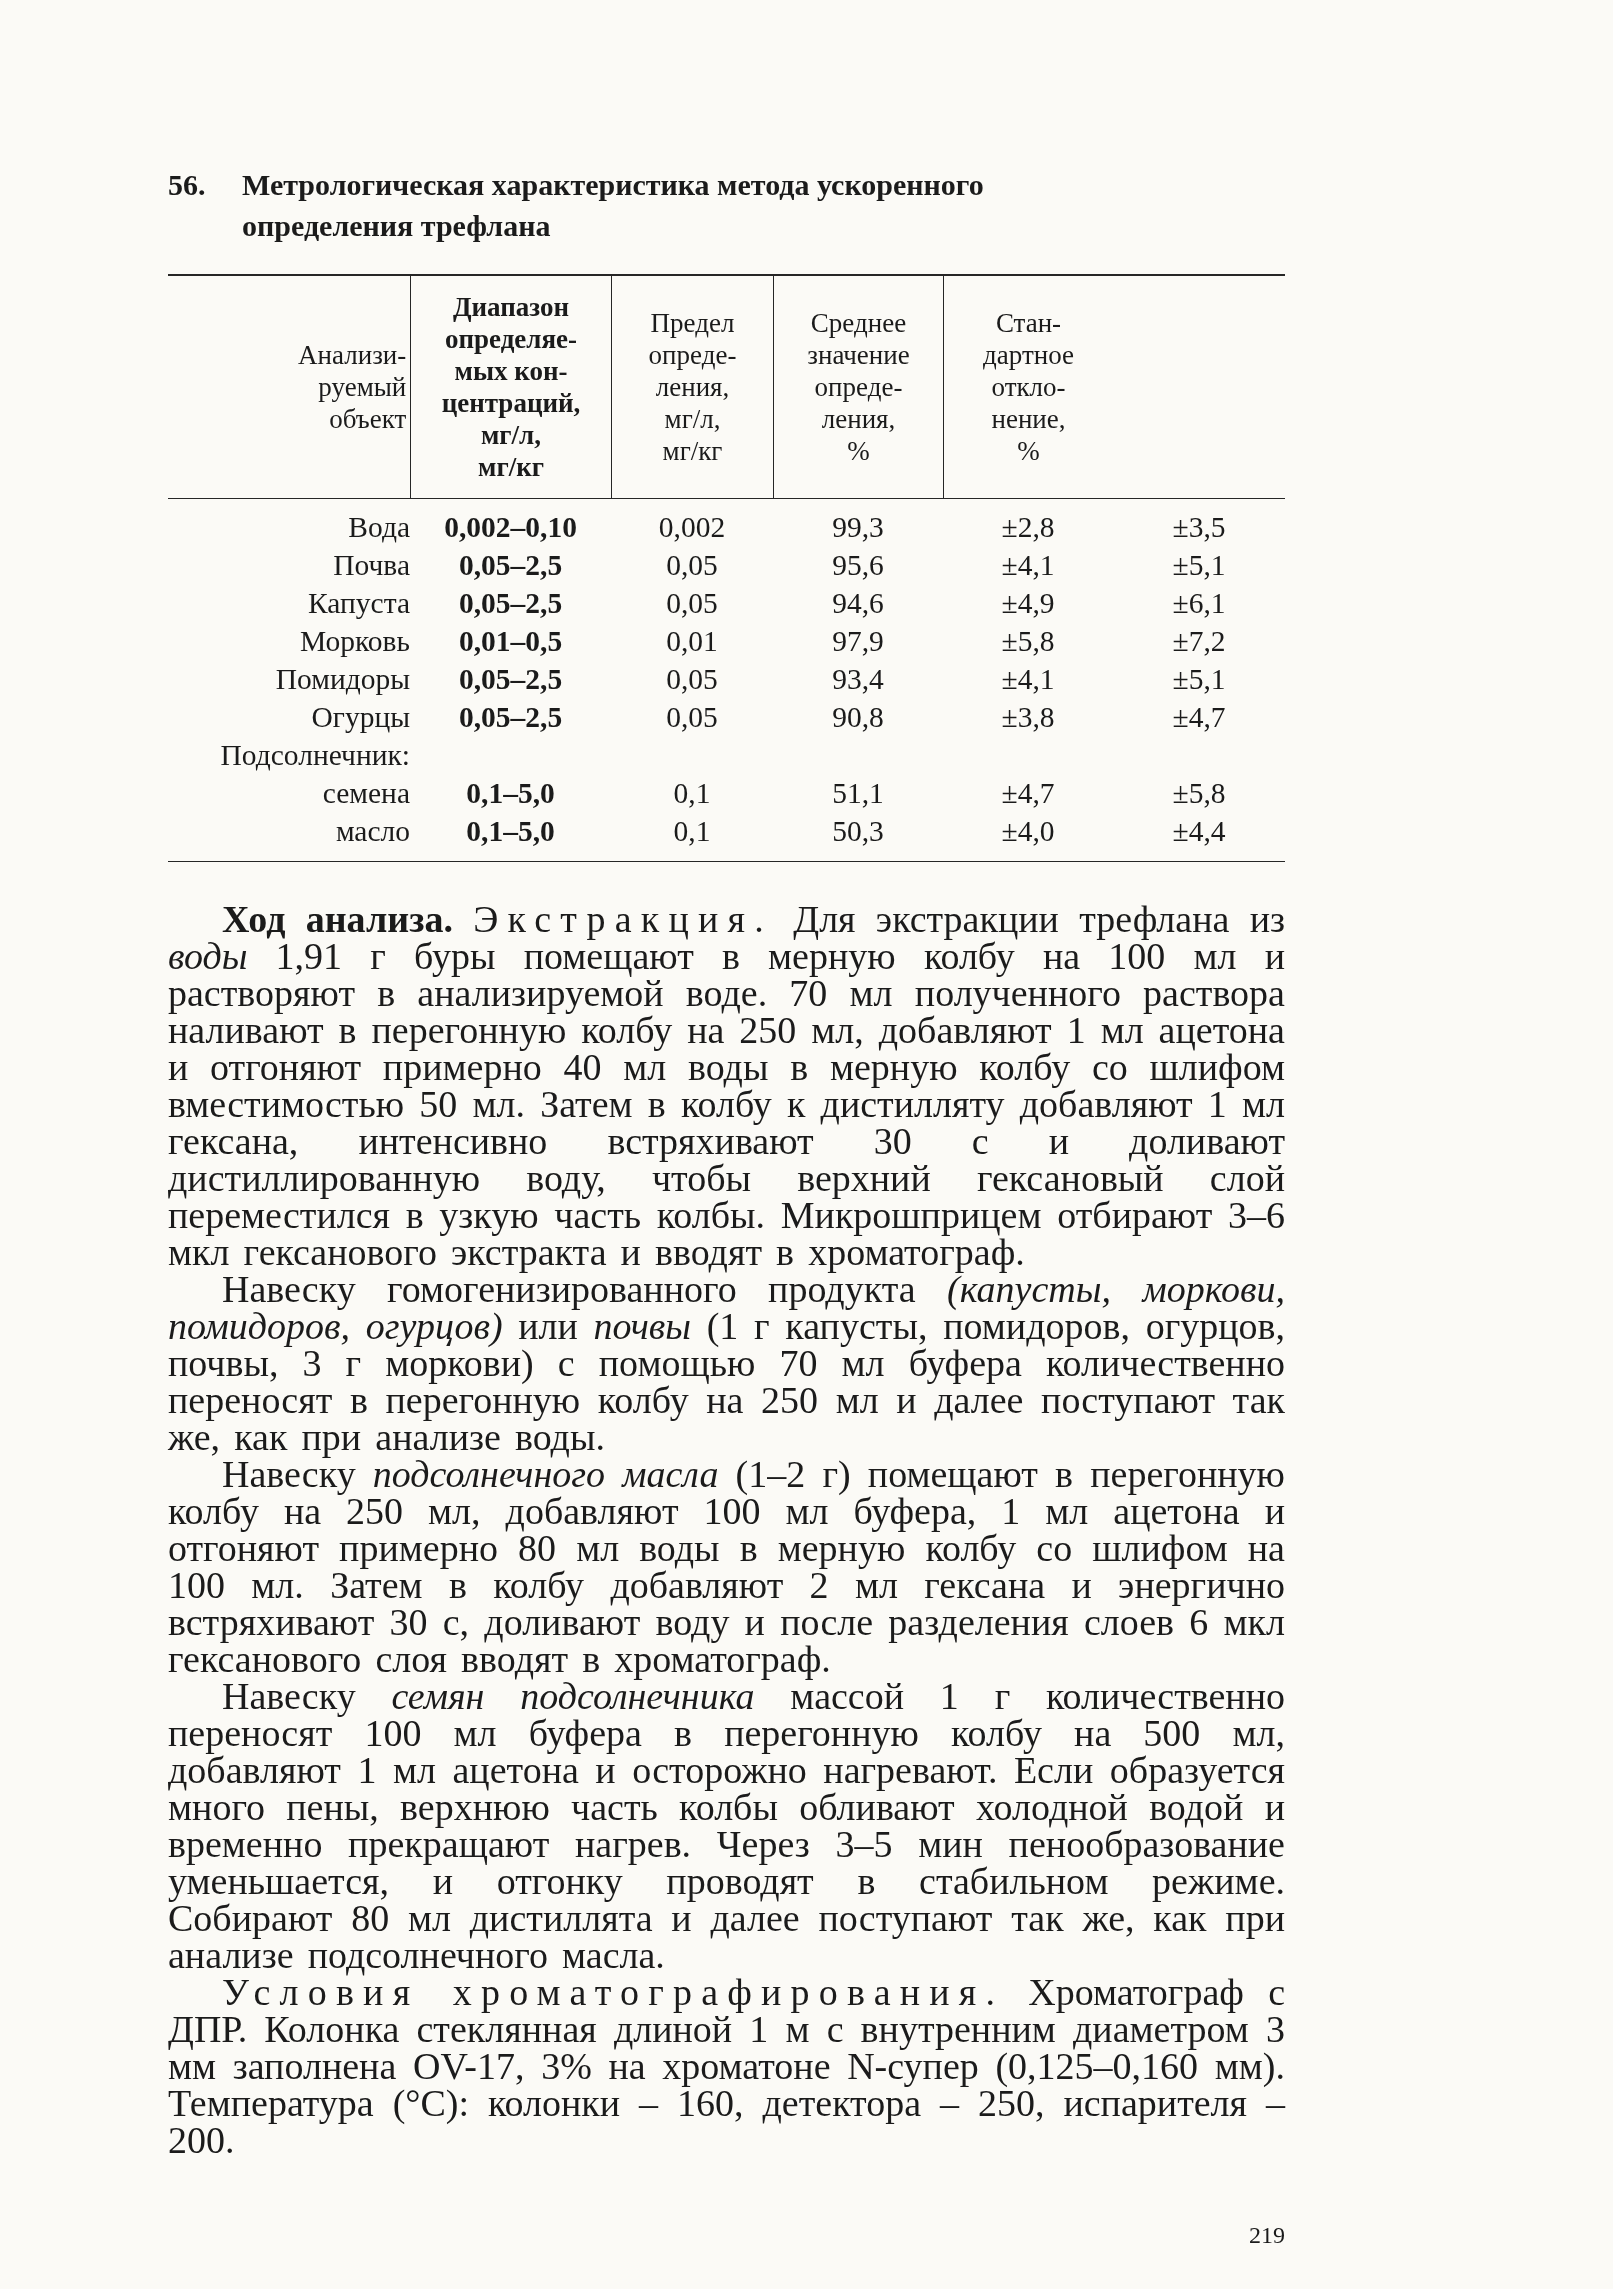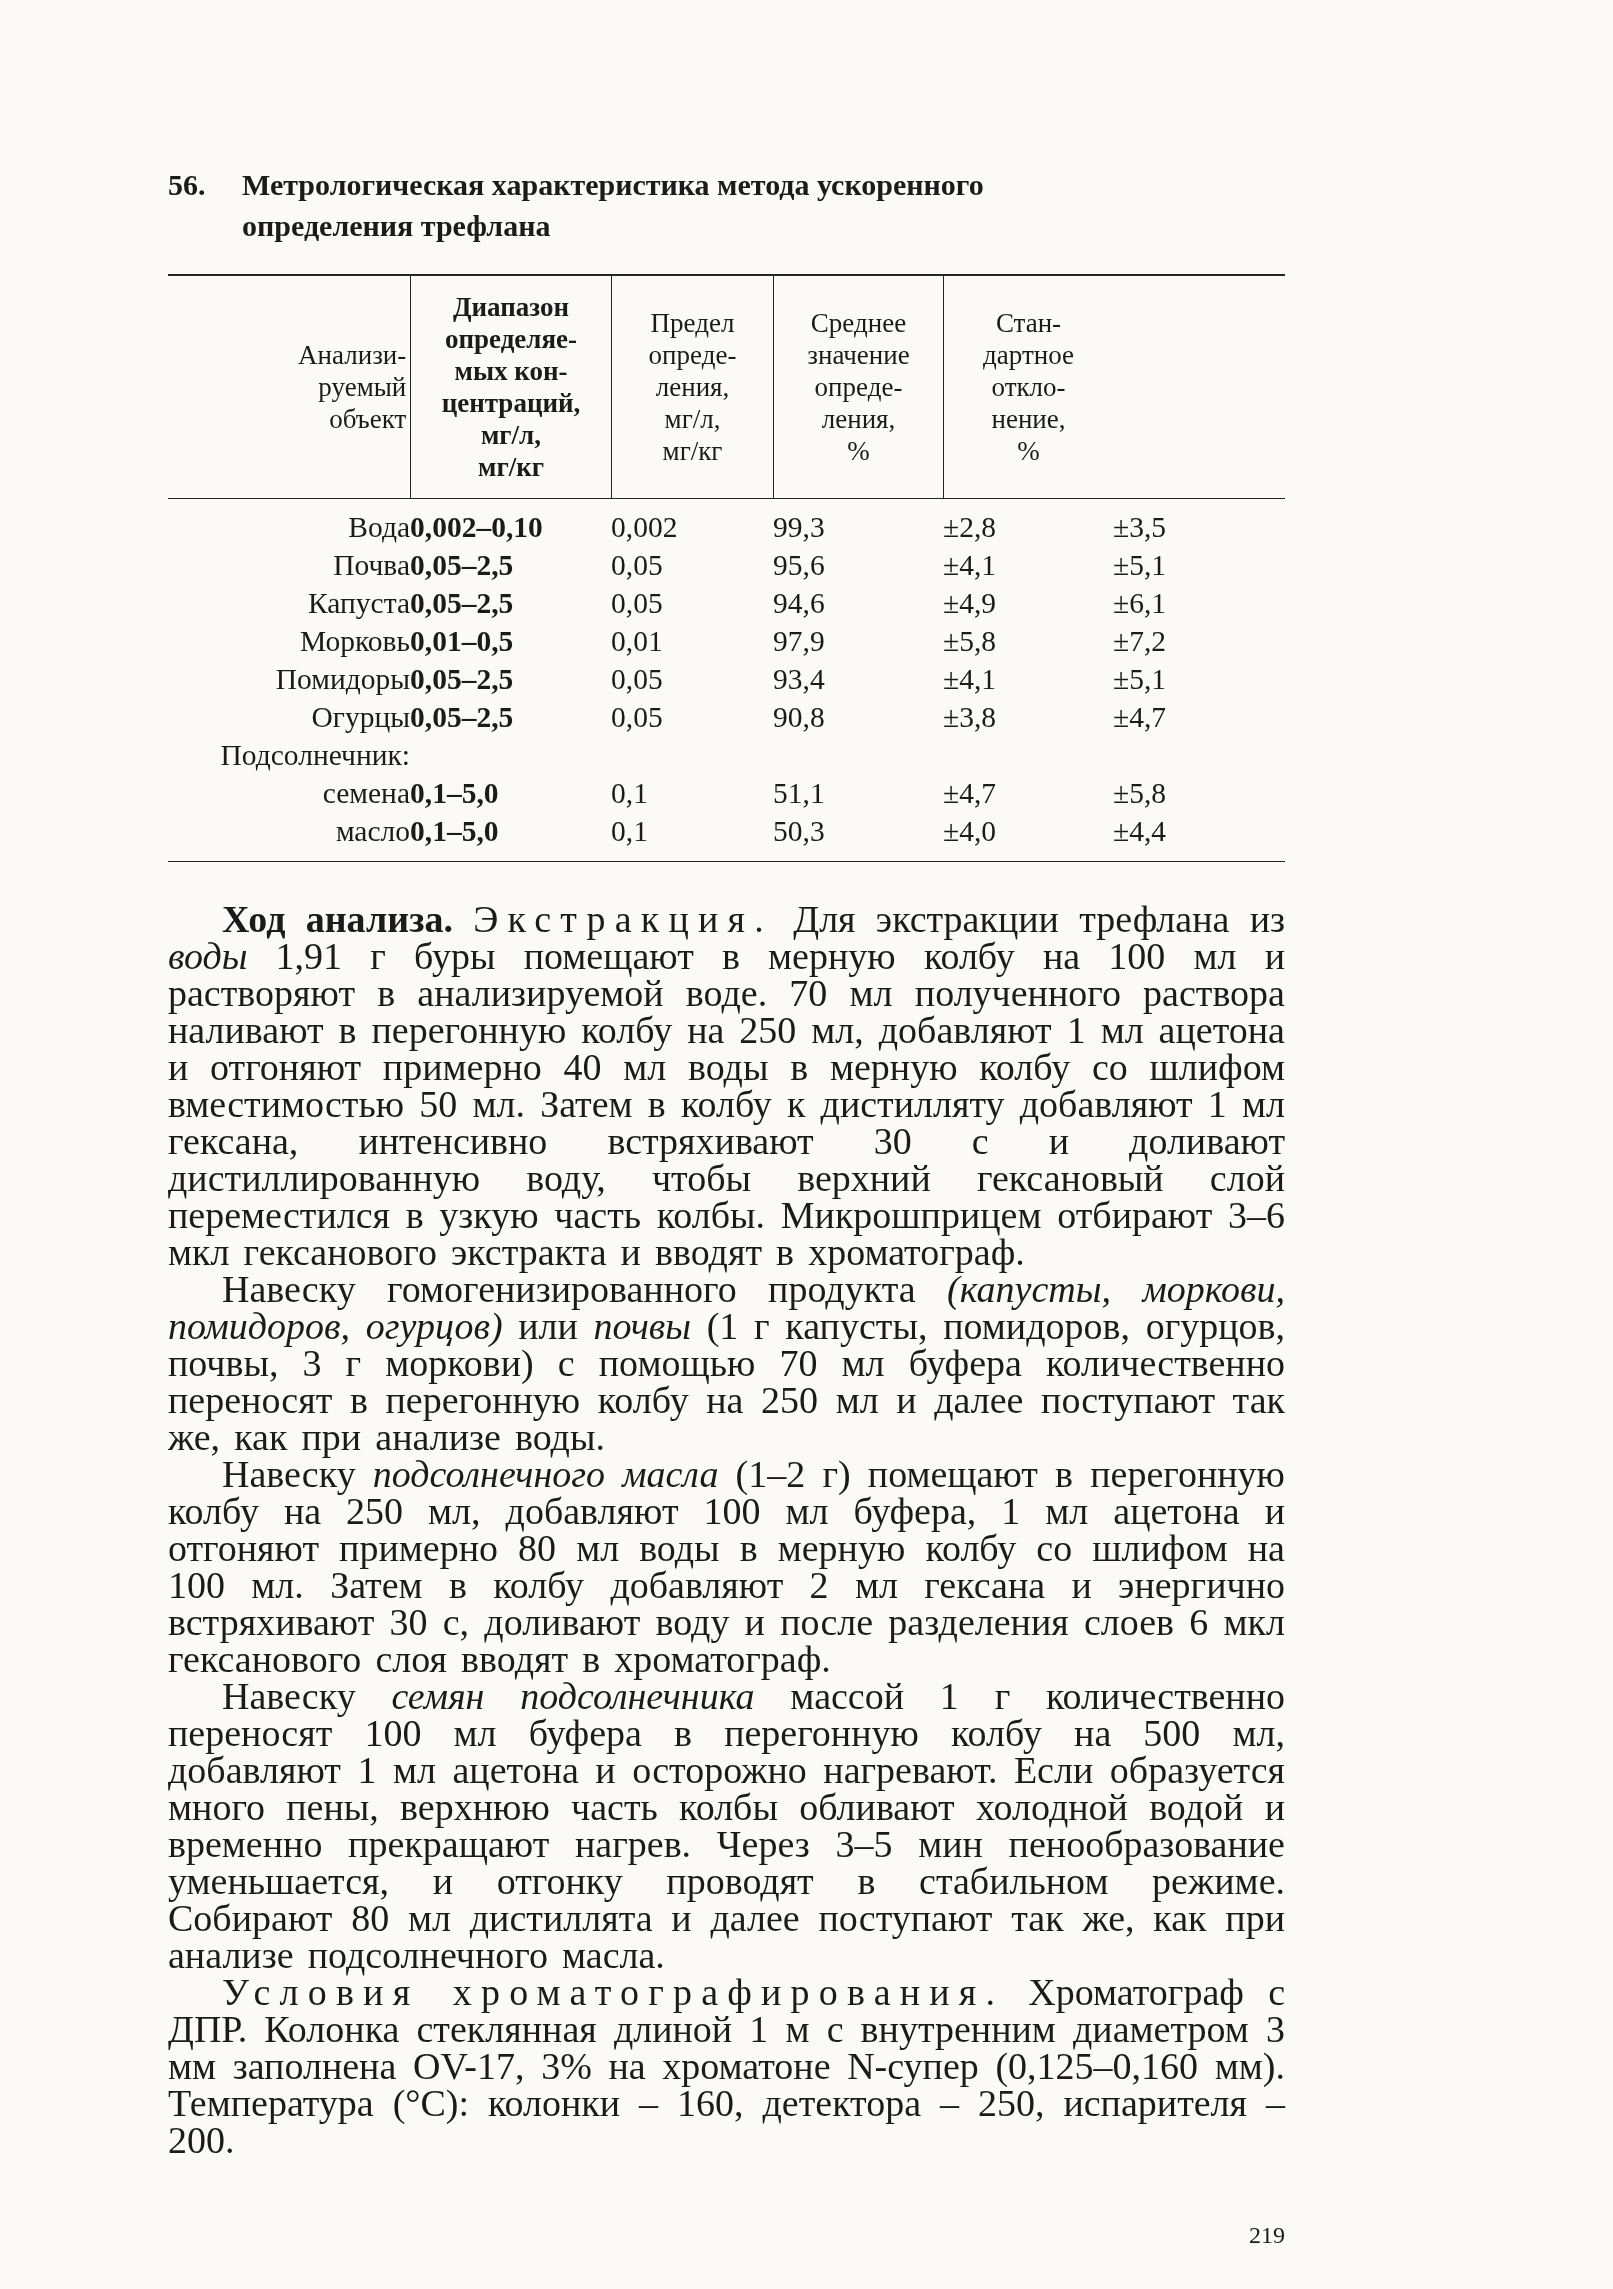--- a/index.html
+++ b/index.html
@@ -39,21 +39,21 @@
   .thead .th + .th { border-left: 1.8px solid #262626; }
   .th.c0 { text-align: right; padding-left: 3.7px; }
   .c0 { width: 242px; }
   .c1 { width: 201px; font-weight: bold; }
   .c2 { width: 162px; }
   .c3 { width: 170px; }
   .c4 { width: 170px; }
   .c5 { width: 172px; }
   .tbody { padding: 9.2px 0 11px; }
   .trow { display: flex; font-size: 29.5px; line-height: 38px; }
-  .td { text-align: left; }
+  .td { text-align: center; }
   .td.c0 { text-align: right; padding-left: 3.7px; }
   .td.c0.ind { padding-left: 39px; }
 
   
   .body-text {
     margin-top: 39px;
     font-size: 38px;
     line-height: 37px;
     text-align: justify;
     word-spacing: 4.6px;

